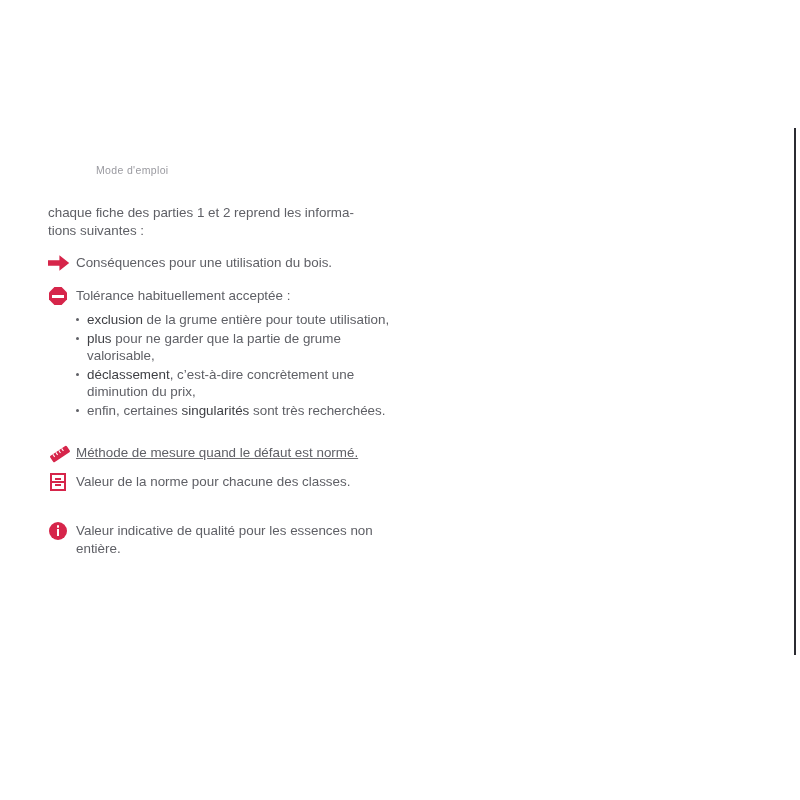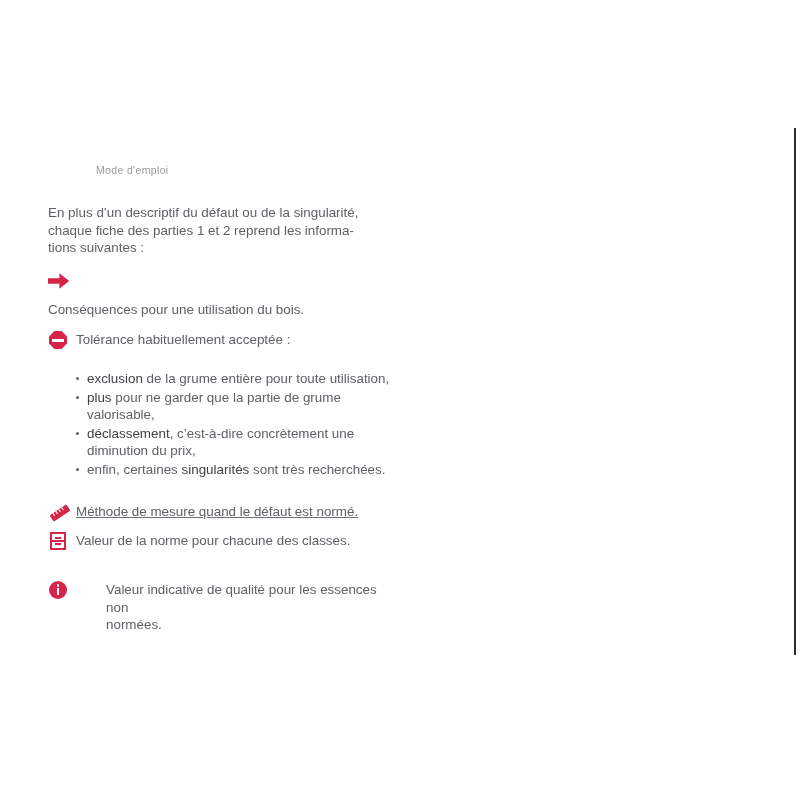--- a/index.html
+++ b/index.html
@@ -74,25 +74,25 @@
   }
   .row .rtext {
     flex: 1 1 auto;
     font-size: 13.4px;
     line-height: 17.5px;
     color: #5f6066;
     padding-top: 1px;
   }
   .row .rtext .ln { display: block; }
 
-  .row--arrow  { margin-bottom: 12px; flex-direction: column; }
-  .row--stop   { margin-bottom: 19px; }
+  .row--arrow  { margin-bottom: 12px; }
+  .row--stop   { margin-bottom: 4px; }
   .row--ruler  { margin-top: 24px; margin-bottom: 8px; text-decoration: underline; }
   .row--table  { margin-bottom: 28px; }
-  .row--info   { margin-bottom: 0; gap: 30px; }
+  .row--info   { margin-bottom: 0; }
 
   
   .bullets {
     list-style: none;
     margin: 2px 0 0 0;
     padding: 0 0 0 28px;
     width: 325px;
   }
   .bullets li {
     font-size: 13.4px;
@@ -212,21 +212,20 @@
 
 <div id="page">
 
   <div class="edge-rule"></div>
 
   <div class="content">
 
     <p class="section-label">Mode d'emploi</p>
 
     <p class="intro">
-      <span class="ln">En plus d’un descriptif du défaut ou de la singularité,</span>
       <span class="ln">chaque fiche des parties 1 et 2 reprend les informa-</span>
       <span class="ln">tions suivantes :</span>
     </p>
 
     <div class="row row--arrow">
       <span class="glyph">
         <svg class="ico-arrow" viewBox="0 0 22 18" aria-hidden="true">
           <path d="M0 6.3 H11.4 V1.2 L21.2 9 L11.4 16.8 V11.7 H0 Z" fill="#d6254a"></path>
         </svg>
       </span>
@@ -273,18 +272,18 @@
       </span>
       <span class="rtext">Valeur de la norme pour chacune des classes.</span>
     </div>
 
     <div class="row row--info">
       <span class="glyph">
         <span class="ico-info"></span>
       </span>
       <span class="rtext">
         <span class="ln">Valeur indicative de qualité pour les essences non</span>
-        <span class="ln">normées.</span>
+        <span class="ln">entière.</span>
       </span>
     </div>
 
   </div>
 </div>
 
 </body></html>

